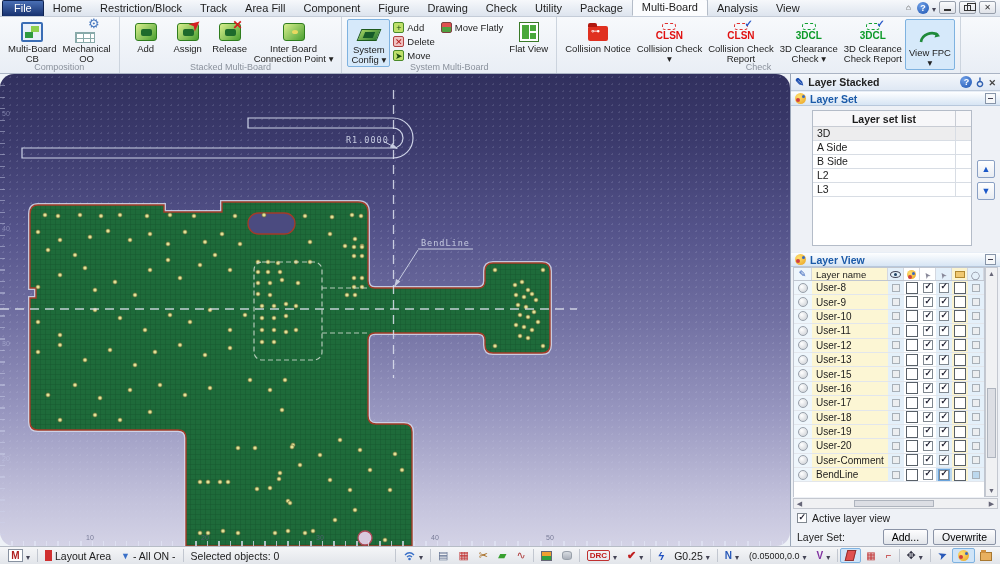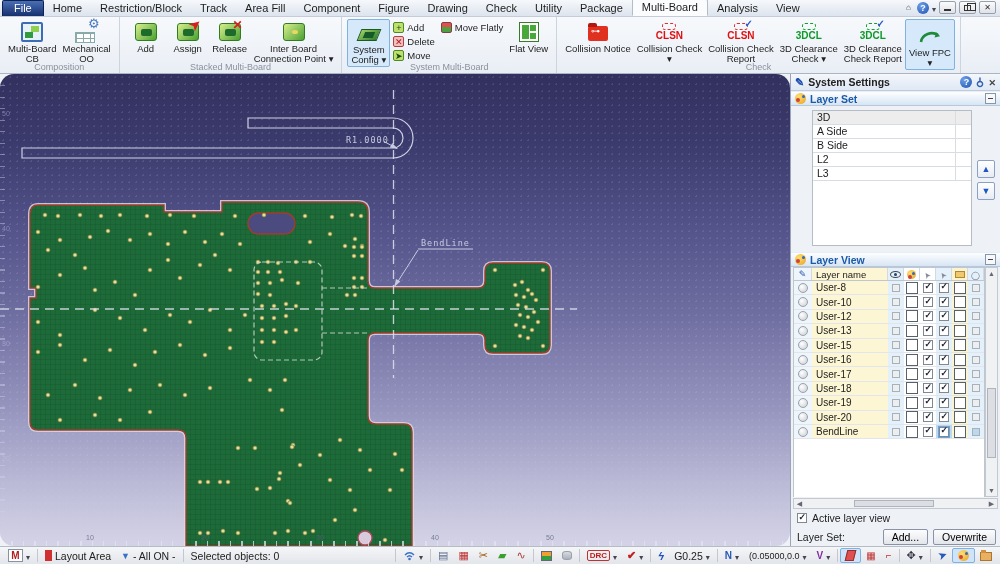--- a/index.html
+++ b/index.html
@@ -562,35 +562,39 @@
         <span>20</span>
         <span>30</span>
         <span>40</span>
         <span>50</span>
       </div>
   </div>
 
   <div class="panel">
     <div class="p-title">
       <span class="pen-ic">✎</span>
-      <span>System Settings</span>
+      <span>Layer Stacked</span>
       <span class="sp"></span>
       <span class="help-circle">?</span>
       <span class="pin-ic">⚲</span>
       <span class="x-ic"></span>
     </div>
 
     <div class="p-bar" style="top:17px">
       <span class="mini-pal"></span>
       <span>Layer Set</span>
       <span class="sp"></span>
       <span class="minus-box"></span>
     </div>
 
     <div class="set-box">
+      <div class="set-head">
+        <span class="hc">Layer set list</span>
+        <span class="nc"></span>
+      </div>
       <div>
 
           <div class="set-row selected">
             <span class="cell">3D</span>
             <span class="nc"></span>
           </div>
 
           <div class="set-row">
             <span class="cell">A Side</span>
             <span class="nc"></span>
@@ -667,20 +671,44 @@
             <span class="cb ck"></span>
           </span>
           <span class="c w-c5">
             <span class="cb lg"></span>
           </span>
           <span class="c w-c6">
             <span class="cb sm"></span>
           </span>
         </div>
 
+        <div class="lv-row">
+          <span class="c w-radio">
+            <span class="radio"></span>
+          </span>
+          <span class="c w-name">User-9</span>
+          <span class="c w-c1">
+            <span class="cb sm"></span>
+          </span>
+          <span class="c w-c2">
+            <span class="cb lg"></span>
+          </span>
+          <span class="c w-c3">
+            <span class="cb ck"></span>
+          </span>
+          <span class="c w-c4">
+            <span class="cb ck"></span>
+          </span>
+          <span class="c w-c5">
+            <span class="cb lg"></span>
+          </span>
+          <span class="c w-c6">
+            <span class="cb sm"></span>
+          </span>
+        </div>
 
         <div class="lv-row">
           <span class="c w-radio">
             <span class="radio"></span>
           </span>
           <span class="c w-name">User-10</span>
           <span class="c w-c1">
             <span class="cb sm"></span>
           </span>
           <span class="c w-c2">
@@ -693,20 +721,44 @@
             <span class="cb ck"></span>
           </span>
           <span class="c w-c5">
             <span class="cb lg"></span>
           </span>
           <span class="c w-c6">
             <span class="cb sm"></span>
           </span>
         </div>
 
+        <div class="lv-row">
+          <span class="c w-radio">
+            <span class="radio"></span>
+          </span>
+          <span class="c w-name">User-11</span>
+          <span class="c w-c1">
+            <span class="cb sm"></span>
+          </span>
+          <span class="c w-c2">
+            <span class="cb lg"></span>
+          </span>
+          <span class="c w-c3">
+            <span class="cb ck"></span>
+          </span>
+          <span class="c w-c4">
+            <span class="cb ck"></span>
+          </span>
+          <span class="c w-c5">
+            <span class="cb lg"></span>
+          </span>
+          <span class="c w-c6">
+            <span class="cb sm"></span>
+          </span>
+        </div>
 
         <div class="lv-row">
           <span class="c w-radio">
             <span class="radio"></span>
           </span>
           <span class="c w-name">User-12</span>
           <span class="c w-c1">
             <span class="cb sm"></span>
           </span>
           <span class="c w-c2">
@@ -895,20 +947,44 @@
             <span class="cb ck"></span>
           </span>
           <span class="c w-c5">
             <span class="cb lg"></span>
           </span>
           <span class="c w-c6">
             <span class="cb sm"></span>
           </span>
         </div>
 
+        <div class="lv-row">
+          <span class="c w-radio">
+            <span class="radio"></span>
+          </span>
+          <span class="c w-name">User-Comment</span>
+          <span class="c w-c1">
+            <span class="cb sm"></span>
+          </span>
+          <span class="c w-c2">
+            <span class="cb lg"></span>
+          </span>
+          <span class="c w-c3">
+            <span class="cb ck"></span>
+          </span>
+          <span class="c w-c4">
+            <span class="cb ck"></span>
+          </span>
+          <span class="c w-c5">
+            <span class="cb lg"></span>
+          </span>
+          <span class="c w-c6">
+            <span class="cb sm"></span>
+          </span>
+        </div>
 
         <div class="lv-row current">
           <span class="c w-radio">
             <span class="radio"></span>
           </span>
           <span class="c w-name">BendLine</span>
           <span class="c w-c1">
             <span class="cb sm"></span>
           </span>
           <span class="c w-c2">

